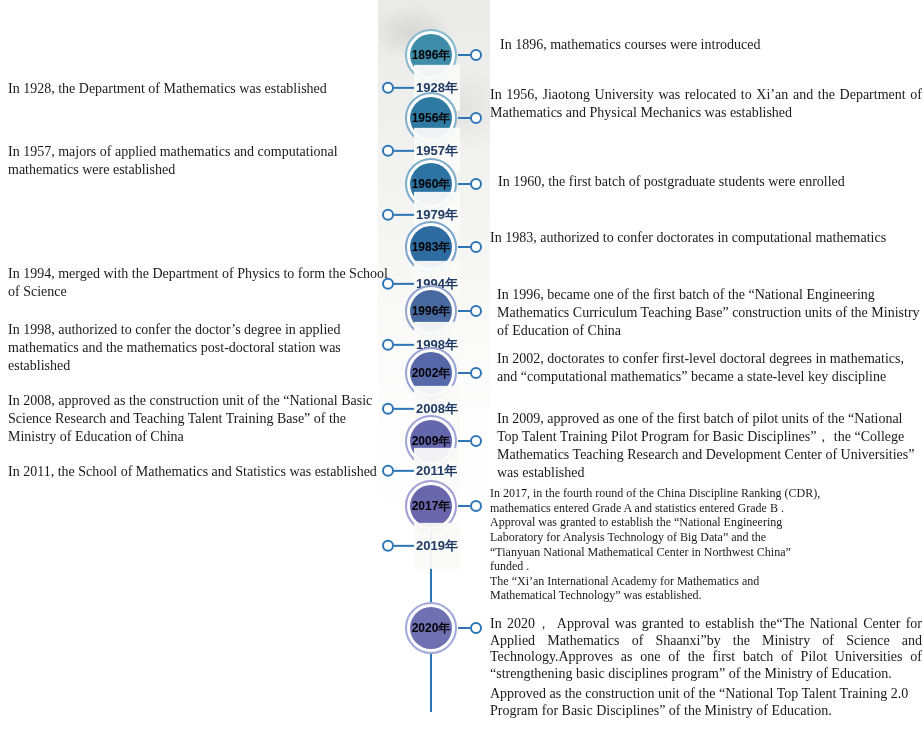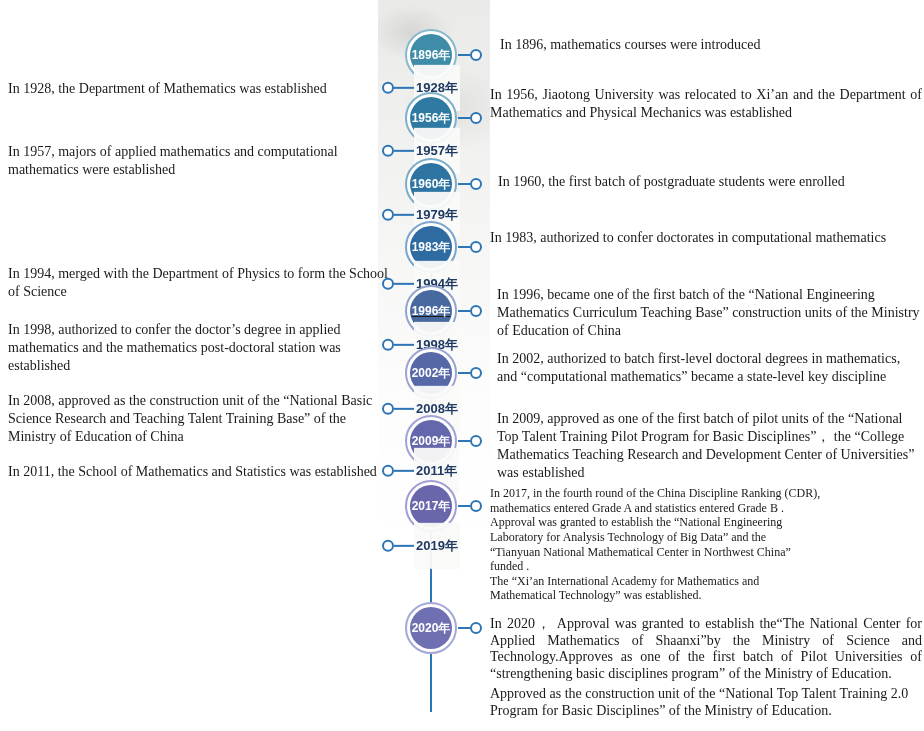--- a/index.html
+++ b/index.html
@@ -10,21 +10,21 @@
       radial-gradient(60px 40px at 30% 6%, rgba(150,150,150,0.25), rgba(150,150,150,0) 70%),
       radial-gradient(80px 60px at 70% 20%, rgba(170,170,170,0.20), rgba(170,170,170,0) 70%),
       linear-gradient(180deg, rgba(208,208,205,0.45) 0%, rgba(224,224,221,0.30) 45%, rgba(240,240,238,0.15) 75%, rgba(255,255,255,0) 100%);}
   .vline{position:absolute;left:430px;top:55px;width:2px;height:657px;background:#2e75b6;z-index:1;}
 
   .major{position:absolute;left:431px;width:0;height:0;z-index:3;}
   .big-circle{position:absolute;left:-26px;top:-26px;width:52px;height:52px;border-radius:50%;
     border:2px solid #86b9cd;background:#fff;box-sizing:border-box;
     display:flex;align-items:center;justify-content:center;}
   .big-inner{width:42px;height:42px;border-radius:50%;display:flex;align-items:center;justify-content:center;}
-  .year-text{font-family:"Liberation Sans", sans-serif;font-weight:bold;font-size:12px;color:#ffffff;letter-spacing:0;}
+  .year-text{font-family:"Liberation Sans", sans-serif;font-weight:bold;font-size:12px;color:#000000;letter-spacing:0;}
   .h-conn{position:absolute;left:27px;top:-1px;width:12px;height:2px;background:#2e75b6;}
   .conn-dot{position:absolute;left:39px;top:-6px;width:12px;height:12px;border:2px solid #2e75b6;
     border-radius:50%;background:#fff;box-sizing:border-box;}
 
   .minor{position:absolute;left:382px;transform:translateY(-50%);display:flex;align-items:center;z-index:3;}
   .minor .m-dot{width:12px;height:12px;border:2px solid #2e75b6;border-radius:50%;background:#fff;box-sizing:border-box;flex:none;}
   .minor .m-line{width:20px;height:2px;background:#2e75b6;flex:none;}
   .minor .m-label{font-family:"Liberation Sans", sans-serif;font-weight:bold;font-size:13px;color:#1f3a63;
     background:rgba(250,250,249,0.95);padding:16px 2px;line-height:1.1;}
 
@@ -101,21 +101,21 @@
   </div>
 
   <div class="minor" style="top:284px">
     <span class="m-dot"></span>
     <span class="m-line"></span>
     <span class="m-label">1994年</span>
   </div>
 
   <div class="major" style="top:311px">
     <div class="big-circle" style="border-color: rgb(146, 163, 206);">
-      <div class="big-inner" style="background-color: rgb(71, 105, 159); text-decoration: underline;">
+      <div class="big-inner" style="background-color: rgb(71, 105, 159);">
           <span class="year-text">1996年</span>
         </div>
     </div>
     <span class="h-conn"></span>
     <span class="conn-dot"></span>
   </div>
 
   <div class="minor" style="top:345px">
     <span class="m-dot"></span>
     <span class="m-line"></span>
@@ -185,21 +185,21 @@
   <div class="evt left" style="top:265px">In 1994, merged with the Department of Physics to form the School of Science</div>
   <div class="evt left" style="top:321px">In 1998, authorized to confer the doctor’s degree in applied mathematics and the mathematics post-doctoral station was established</div>
   <div class="evt left" style="top:392px">In 2008, approved as the construction unit of the “National Basic Science Research and Teaching Talent Training Base” of the Ministry of Education of China</div>
   <div class="evt left" style="top:463px">In 2011, the School of Mathematics and Statistics was established</div>
 
   <div class="evt right" style="top:36px;left:500px;width:422px">In 1896, mathematics courses were introduced</div>
   <div class="evt right justify" style="top:86px">In 1956, Jiaotong University was relocated to Xi’an and the Department of Mathematics and Physical Mechanics was established</div>
   <div class="evt right" style="top:173px;left:498px;width:424px">In 1960, the first batch of postgraduate students were enrolled</div>
   <div class="evt right" style="top:229px">In 1983, authorized to confer doctorates in computational mathematics</div>
   <div class="evt right" style="top:286px;left:497px;width:425px">In 1996, became one of the first batch of the “National Engineering Mathematics Curriculum Teaching Base” construction units of the Ministry of Education of China</div>
-  <div class="evt right" style="top:350px;left:497px;width:425px">In 2002, authorized to batch first-level doctoral degrees in mathematics, and “computational mathematics” became a state-level key discipline</div>
+  <div class="evt right" style="top:350px;left:497px;width:425px">In 2002, doctorates to confer first-level doctoral degrees in mathematics, and “computational mathematics” became a state-level key discipline</div>
   <div class="evt right" style="top:410px;left:497px;width:425px">In 2009, approved as one of the first batch of pilot units of the “National Top Talent Training Pilot Program for Basic Disciplines”， the “College Mathematics Teaching Research and Development Center of Universities” was established</div>
   <div class="evt right prelines small" style="top:486px">In 2017,  in the fourth round of the China Discipline Ranking (CDR),
 mathematics  entered Grade  A and statistics entered Grade  B .
 Approval was granted to establish the “National Engineering
 Laboratory for Analysis Technology of Big  Data” and the
 “Tianyuan National Mathematical  Center in Northwest China”
 funded .
 The “Xi’an  International  Academy for Mathematics and
 Mathematical  Technology” was established.</div>
   <div class="evt right justify" style="top:616px;line-height:1.18">In 2020， Approval was granted to establish the“The National Center for Applied Mathematics of Shaanxi”by the Ministry of Science and Technology.Approves as one of the first batch of Pilot Universities of “strengthening basic disciplines program”  of the Ministry of  Education.</div>

